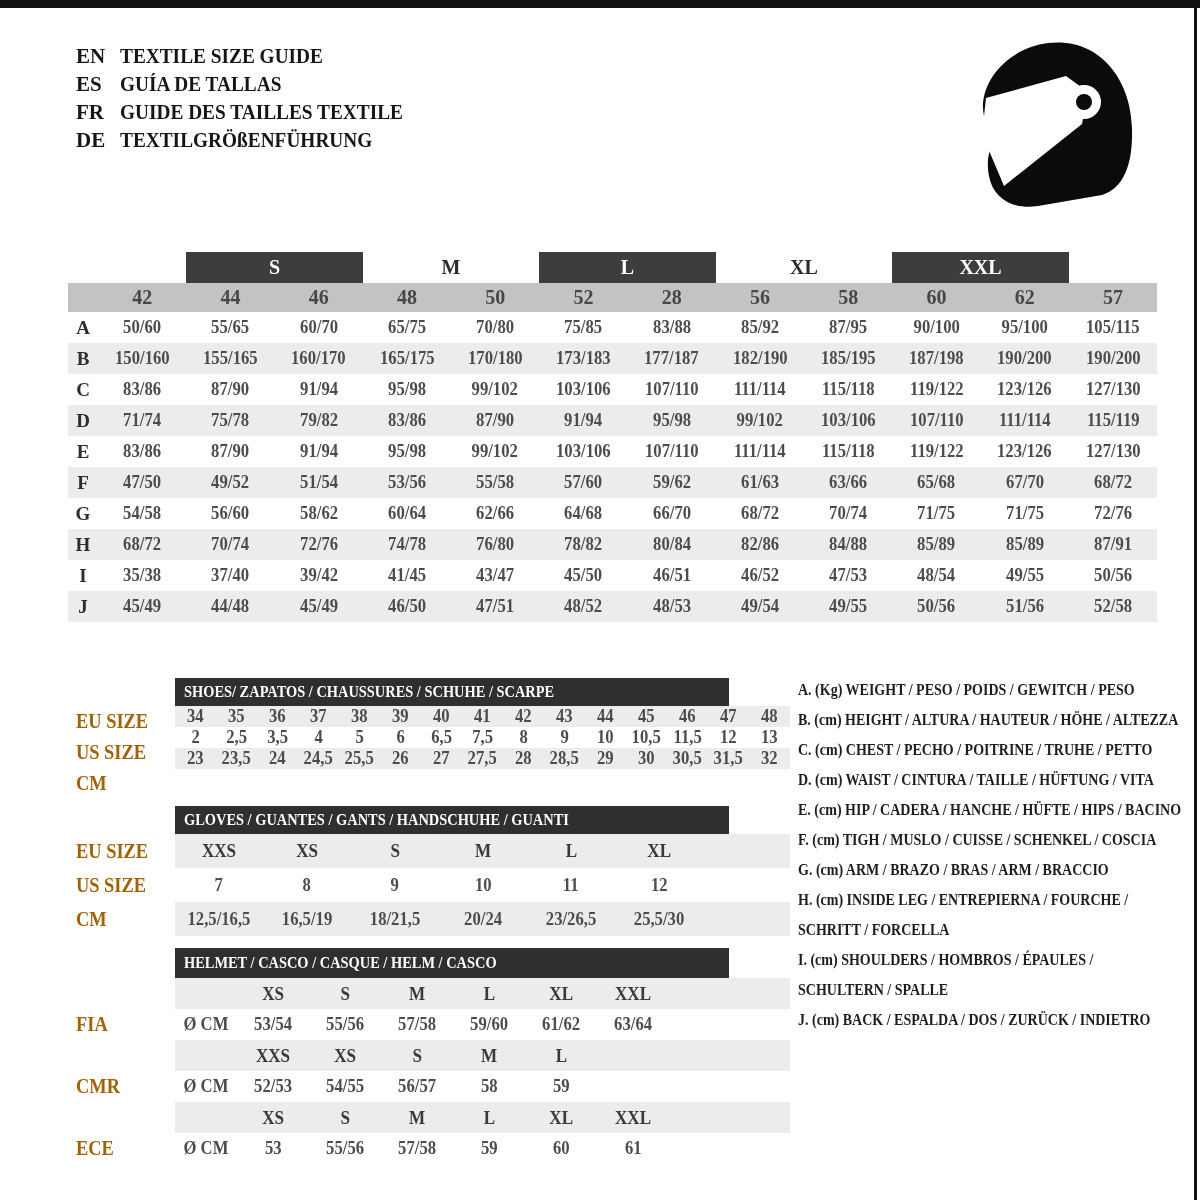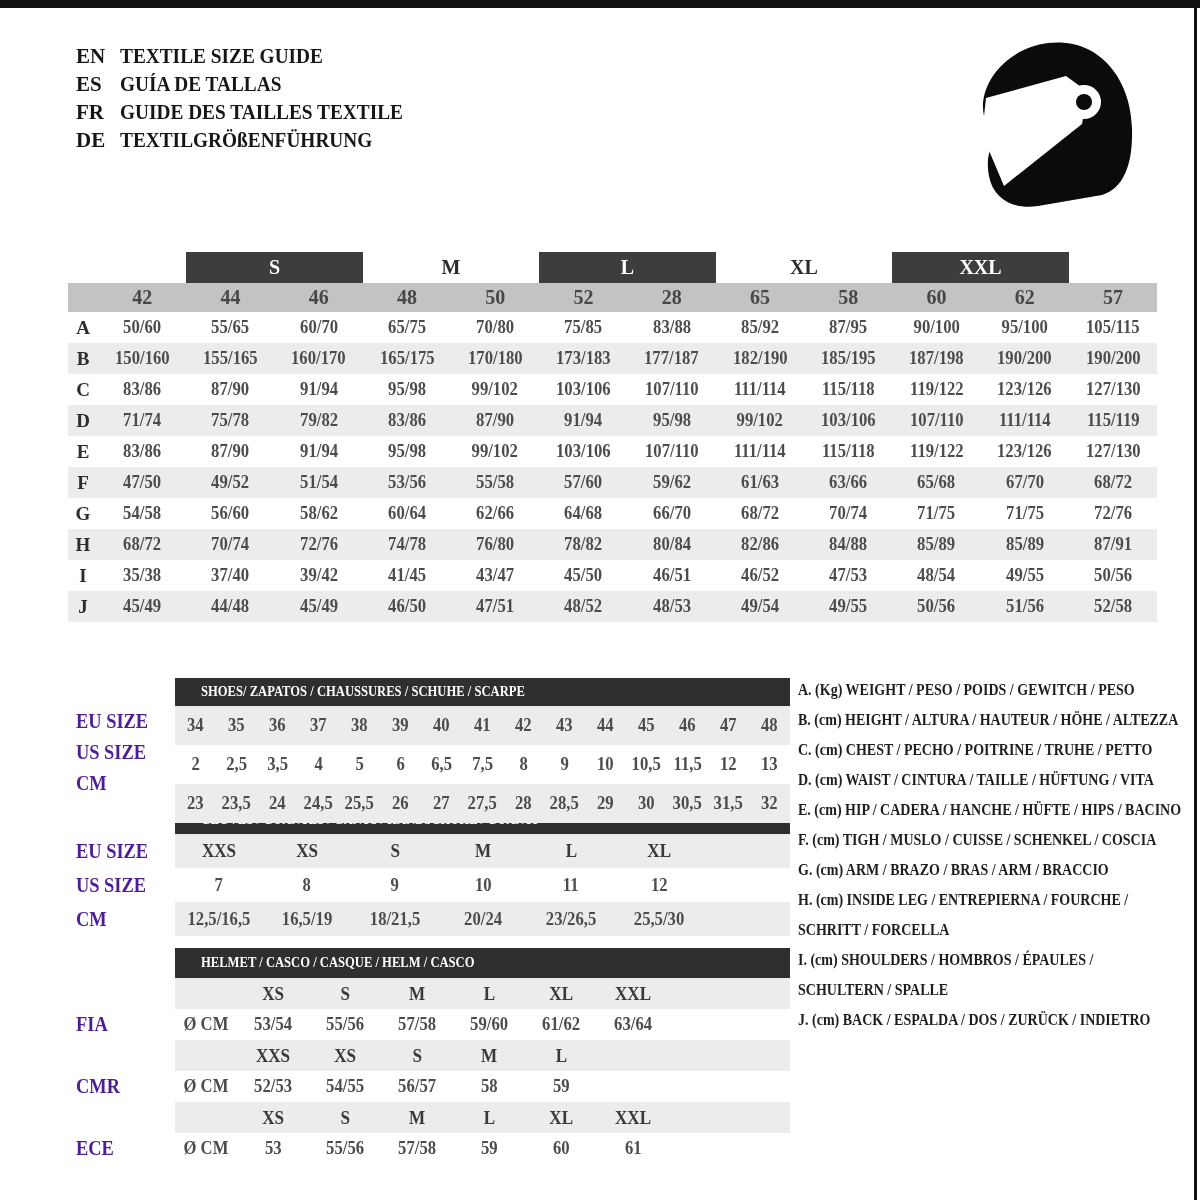--- a/index.html
+++ b/index.html
@@ -29,35 +29,35 @@
   .colstrip .cell{font-size:20px;color:#474747}
   .mainrows{position:absolute;left:68px;top:312px;width:1089px}
   .mrow{height:31px}
   .mrow:nth-child(even){background:var(--alt)}
   .cell{display:flex;align-items:center;justify-content:center}
   .rowlabel{font-size:19px;color:#2d2d2d}
   .val{font-size:18.5px;color:var(--valtext)}
   .cellv{display:inline-block;transform:scaleX(.9);transform-origin:center;white-space:nowrap}
 
   
-  .secbar{position:absolute;left:175px;width:615px;height:28px;background:var(--bar);color:#fff;
-          display:flex;align-items:center;padding-left:26px;font-size:14px}
+  .secbar{position:absolute;left:175px;width:554px;height:28px;background:var(--bar);color:#fff;
+          display:flex;align-items:center;padding-left:9px;font-size:16px}
   .secbar span{transform:scaleX(.9);transform-origin:left center;white-space:nowrap}
   .bar-shoes{top:678px}.bar-gloves{top:806px}.bar-helmet{top:948px;height:30px}
   .shoesrows{position:absolute;left:175px;top:706px;width:615px}
-  .srow{height:39px;display:grid;grid-template-columns:repeat(15,1fr)}
+  .srow{height:21px;display:grid;grid-template-columns:repeat(15,1fr)}
   .glovesrows{position:absolute;left:175px;top:834px;width:615px}
   .grow{height:34px;display:grid;grid-template-columns:repeat(6,88px)}
   .helmetrows{position:absolute;left:175px;top:978px;width:615px}
   .hrow{height:31px;display:grid;grid-template-columns:62px repeat(6,72px)}
   .rowg{background:var(--alt)}
   .sizetxt{font-size:19px;color:#3a3a3a}
 
   .slabel{position:absolute;left:76px;height:31px;display:flex;align-items:center;font-size:20px;
-          color:#4c1d95;white-space:nowrap;transform-origin:left center}
+          color:#a16207;white-space:nowrap;transform-origin:left center}
   .slabel span{transform:scaleX(.92);transform-origin:left center}
   .h34{height:34px}
 
   
   .legend{position:absolute;left:798px;top:674px;width:470px;transform:scaleX(.8);transform-origin:top left}
   .legend-line{font-size:17.5px;line-height:30px;color:#1d1d1d;white-space:nowrap}
 </style>
 </head>
 <body>
 
@@ -102,21 +102,21 @@
     </div>
   <div class="colstrip grid13" id="colStrip">
       <div class="cell"></div>
       <div class="cell">42</div>
       <div class="cell">44</div>
       <div class="cell">46</div>
       <div class="cell">48</div>
       <div class="cell">50</div>
       <div class="cell">52</div>
       <div class="cell">28</div>
-      <div class="cell">65</div>
+      <div class="cell">56</div>
       <div class="cell">58</div>
       <div class="cell">60</div>
       <div class="cell">62</div>
       <div class="cell">57</div>
     </div>
   <div class="mainrows" id="mainRows">
       <div class="mrow grid13">
         <div class="cell rowlabel">A</div>
         <div class="cell val">
           <span class="cellv">50/60</span>

